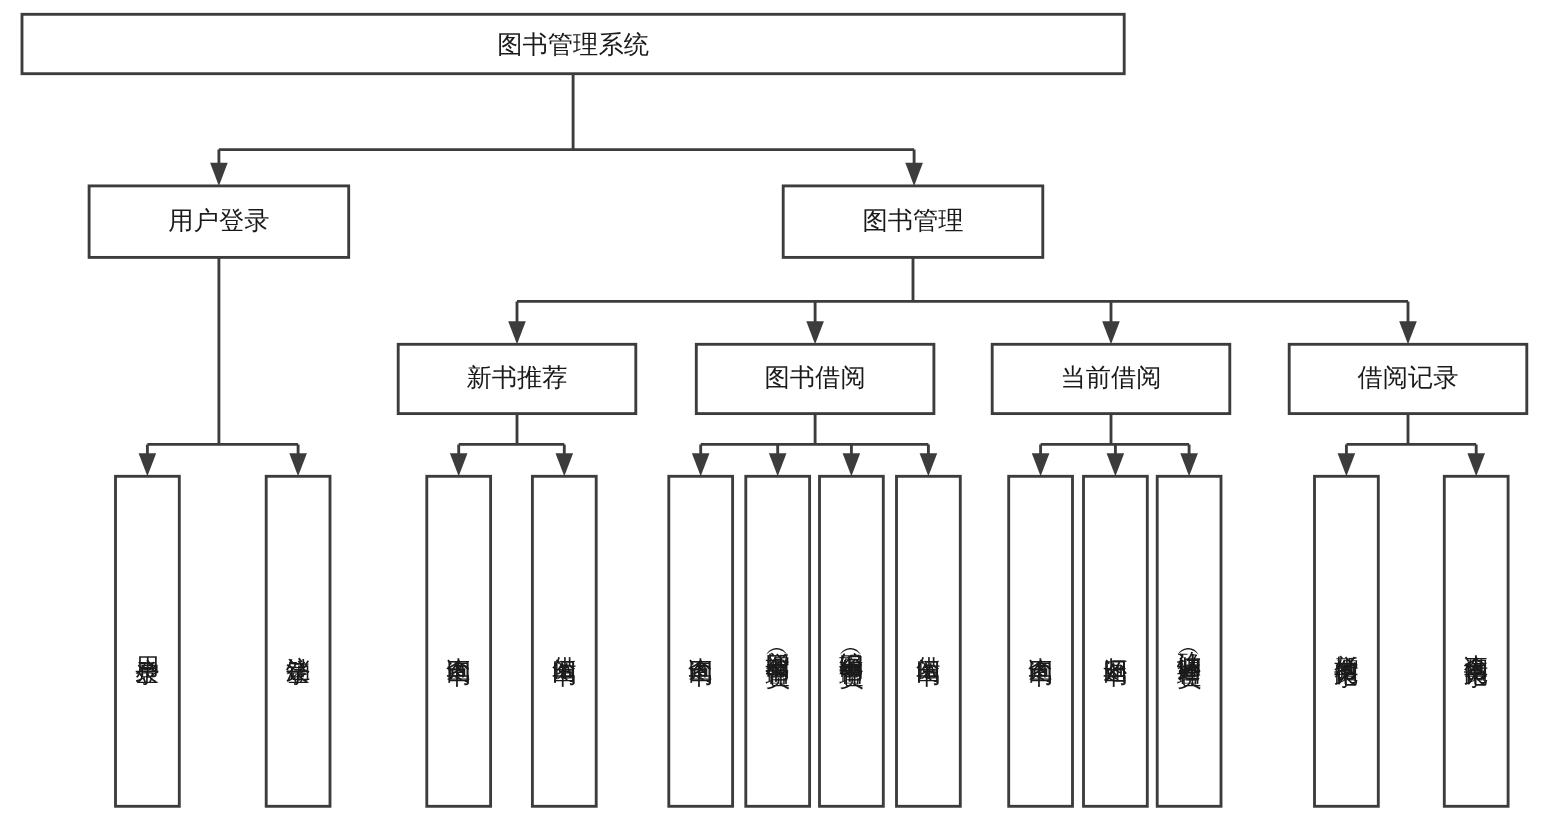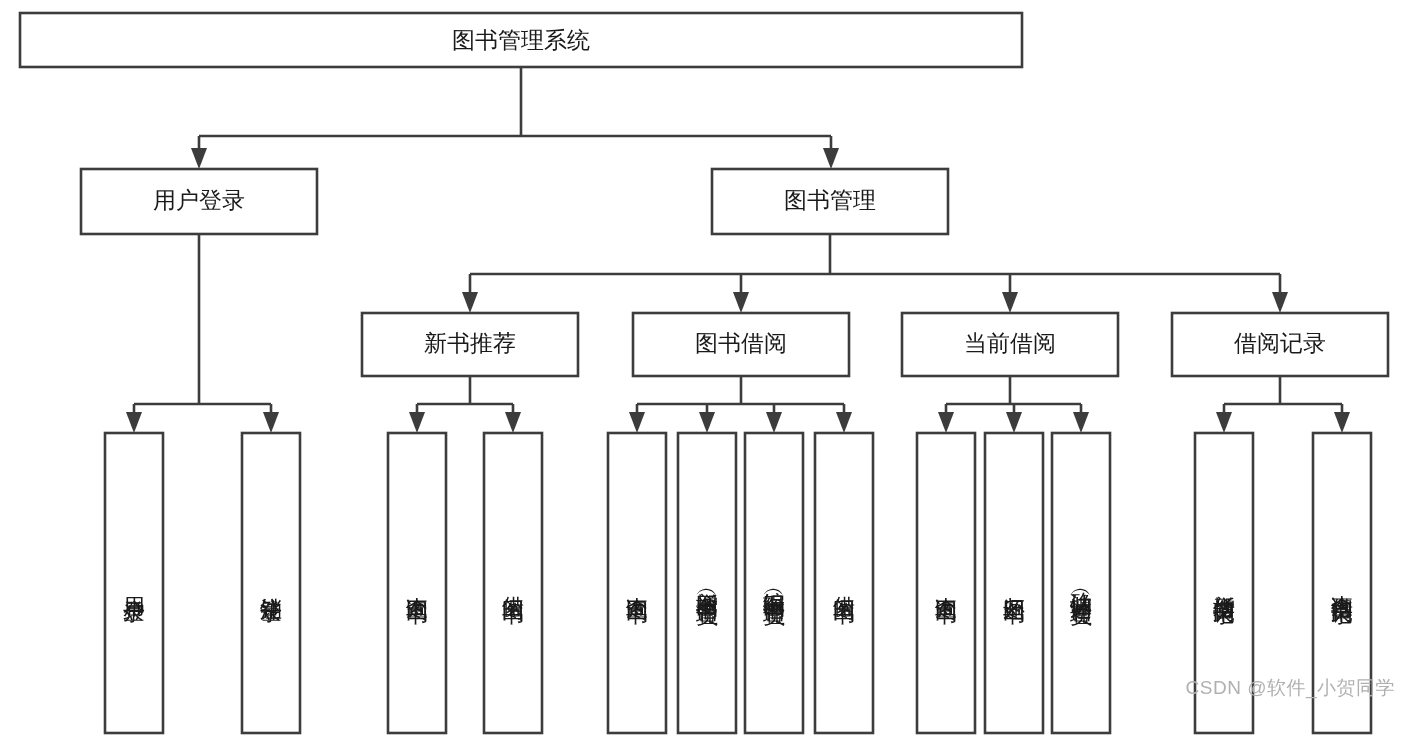--- a/index.html
+++ b/index.html
@@ -174,15 +174,14 @@
   <div class="node-label-v" style="left:608px; top:433px; width:58px; height:300px;">查询图书</div>
   <div class="node-label-v" style="left:678px; top:433px; width:58px; height:300px;">新增图书（管理员）</div>
   <div class="node-label-v" style="left:745px; top:433px; width:58px; height:300px;">编辑图书（管理员）</div>
   <div class="node-label-v" style="left:815px; top:433px; width:58px; height:300px;">借阅图书</div>
   <div class="node-label-v" style="left:917px; top:433px; width:58px; height:300px;">查询图书</div>
   <div class="node-label-v" style="left:985px; top:433px; width:58px; height:300px;">归还图书</div>
   <div class="node-label-v" style="left:1052px; top:433px; width:58px; height:300px;">确认归还（管理员）</div>
   <div class="node-label-v" style="left:1195px; top:433px; width:58px; height:300px;">新增借阅记录</div>
   <div class="node-label-v" style="left:1313px; top:433px; width:58px; height:300px;">查询借阅记录</div>
 
-  <div class="watermark">CSDN @软件_小贺同学</div>
 
 </div>
 
 </body></html>

